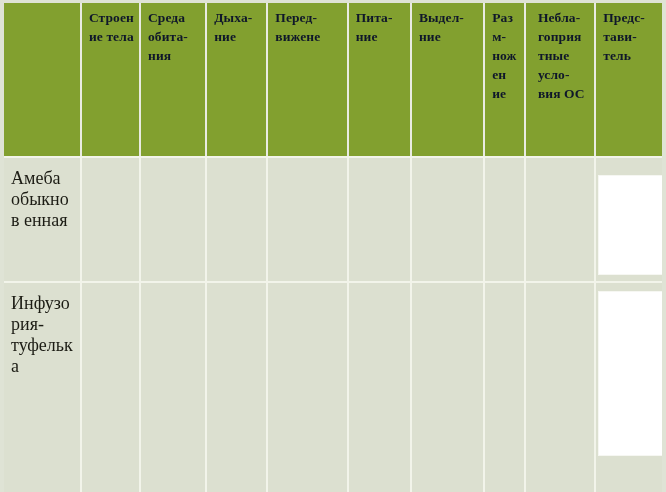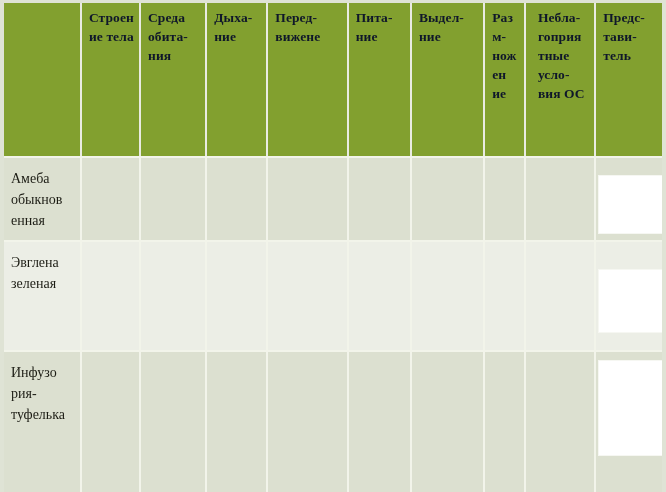--- a/index.html
+++ b/index.html
@@ -61,21 +61,21 @@
   }
 
   
   td.body-cell {
     border-left: 2px solid #f2f4ea;
     border-top: 2px solid #f2f4ea;
     vertical-align: top;
     padding: 10px 6px 6px 8px;
     box-sizing: border-box;
     font-family: "Liberation Serif", "DejaVu Serif", serif;
-    font-size: 14px;
+    font-size: 18px;
     line-height: 21px;
     color: #1c1c14;
   }
   td.body-cell.first-col {
     border-left: 3px solid #dfe3d5;
   }
   td.body-cell.last-col {
     border-right: 3px solid #dfe3d5;
     padding: 0;
   }
@@ -184,38 +184,20 @@
         <td class="body-cell"></td>
         <td class="body-cell"></td>
         <td class="body-cell"></td>
         <td class="body-cell last-col">
           <div class="img-slot">
             <div class="img-box box-0"></div>
           </div>
         </td>
       </tr>
 
-      <tr class="data-row-1 row-shade-light">
-        <td class="body-cell first-col">
-          <span class="row-label">Эвглена зеленая</span>
-        </td>
-        <td class="body-cell"></td>
-        <td class="body-cell"></td>
-        <td class="body-cell"></td>
-        <td class="body-cell"></td>
-        <td class="body-cell"></td>
-        <td class="body-cell"></td>
-        <td class="body-cell"></td>
-        <td class="body-cell"></td>
-        <td class="body-cell last-col">
-          <div class="img-slot">
-            <div class="img-box box-1"></div>
-          </div>
-        </td>
-      </tr>
 
       <tr class="data-row-2 row-shade-dark">
         <td class="body-cell first-col">
           <span class="row-label">Инфузо рия-туфелька</span>
         </td>
         <td class="body-cell"></td>
         <td class="body-cell"></td>
         <td class="body-cell"></td>
         <td class="body-cell"></td>
         <td class="body-cell"></td>

